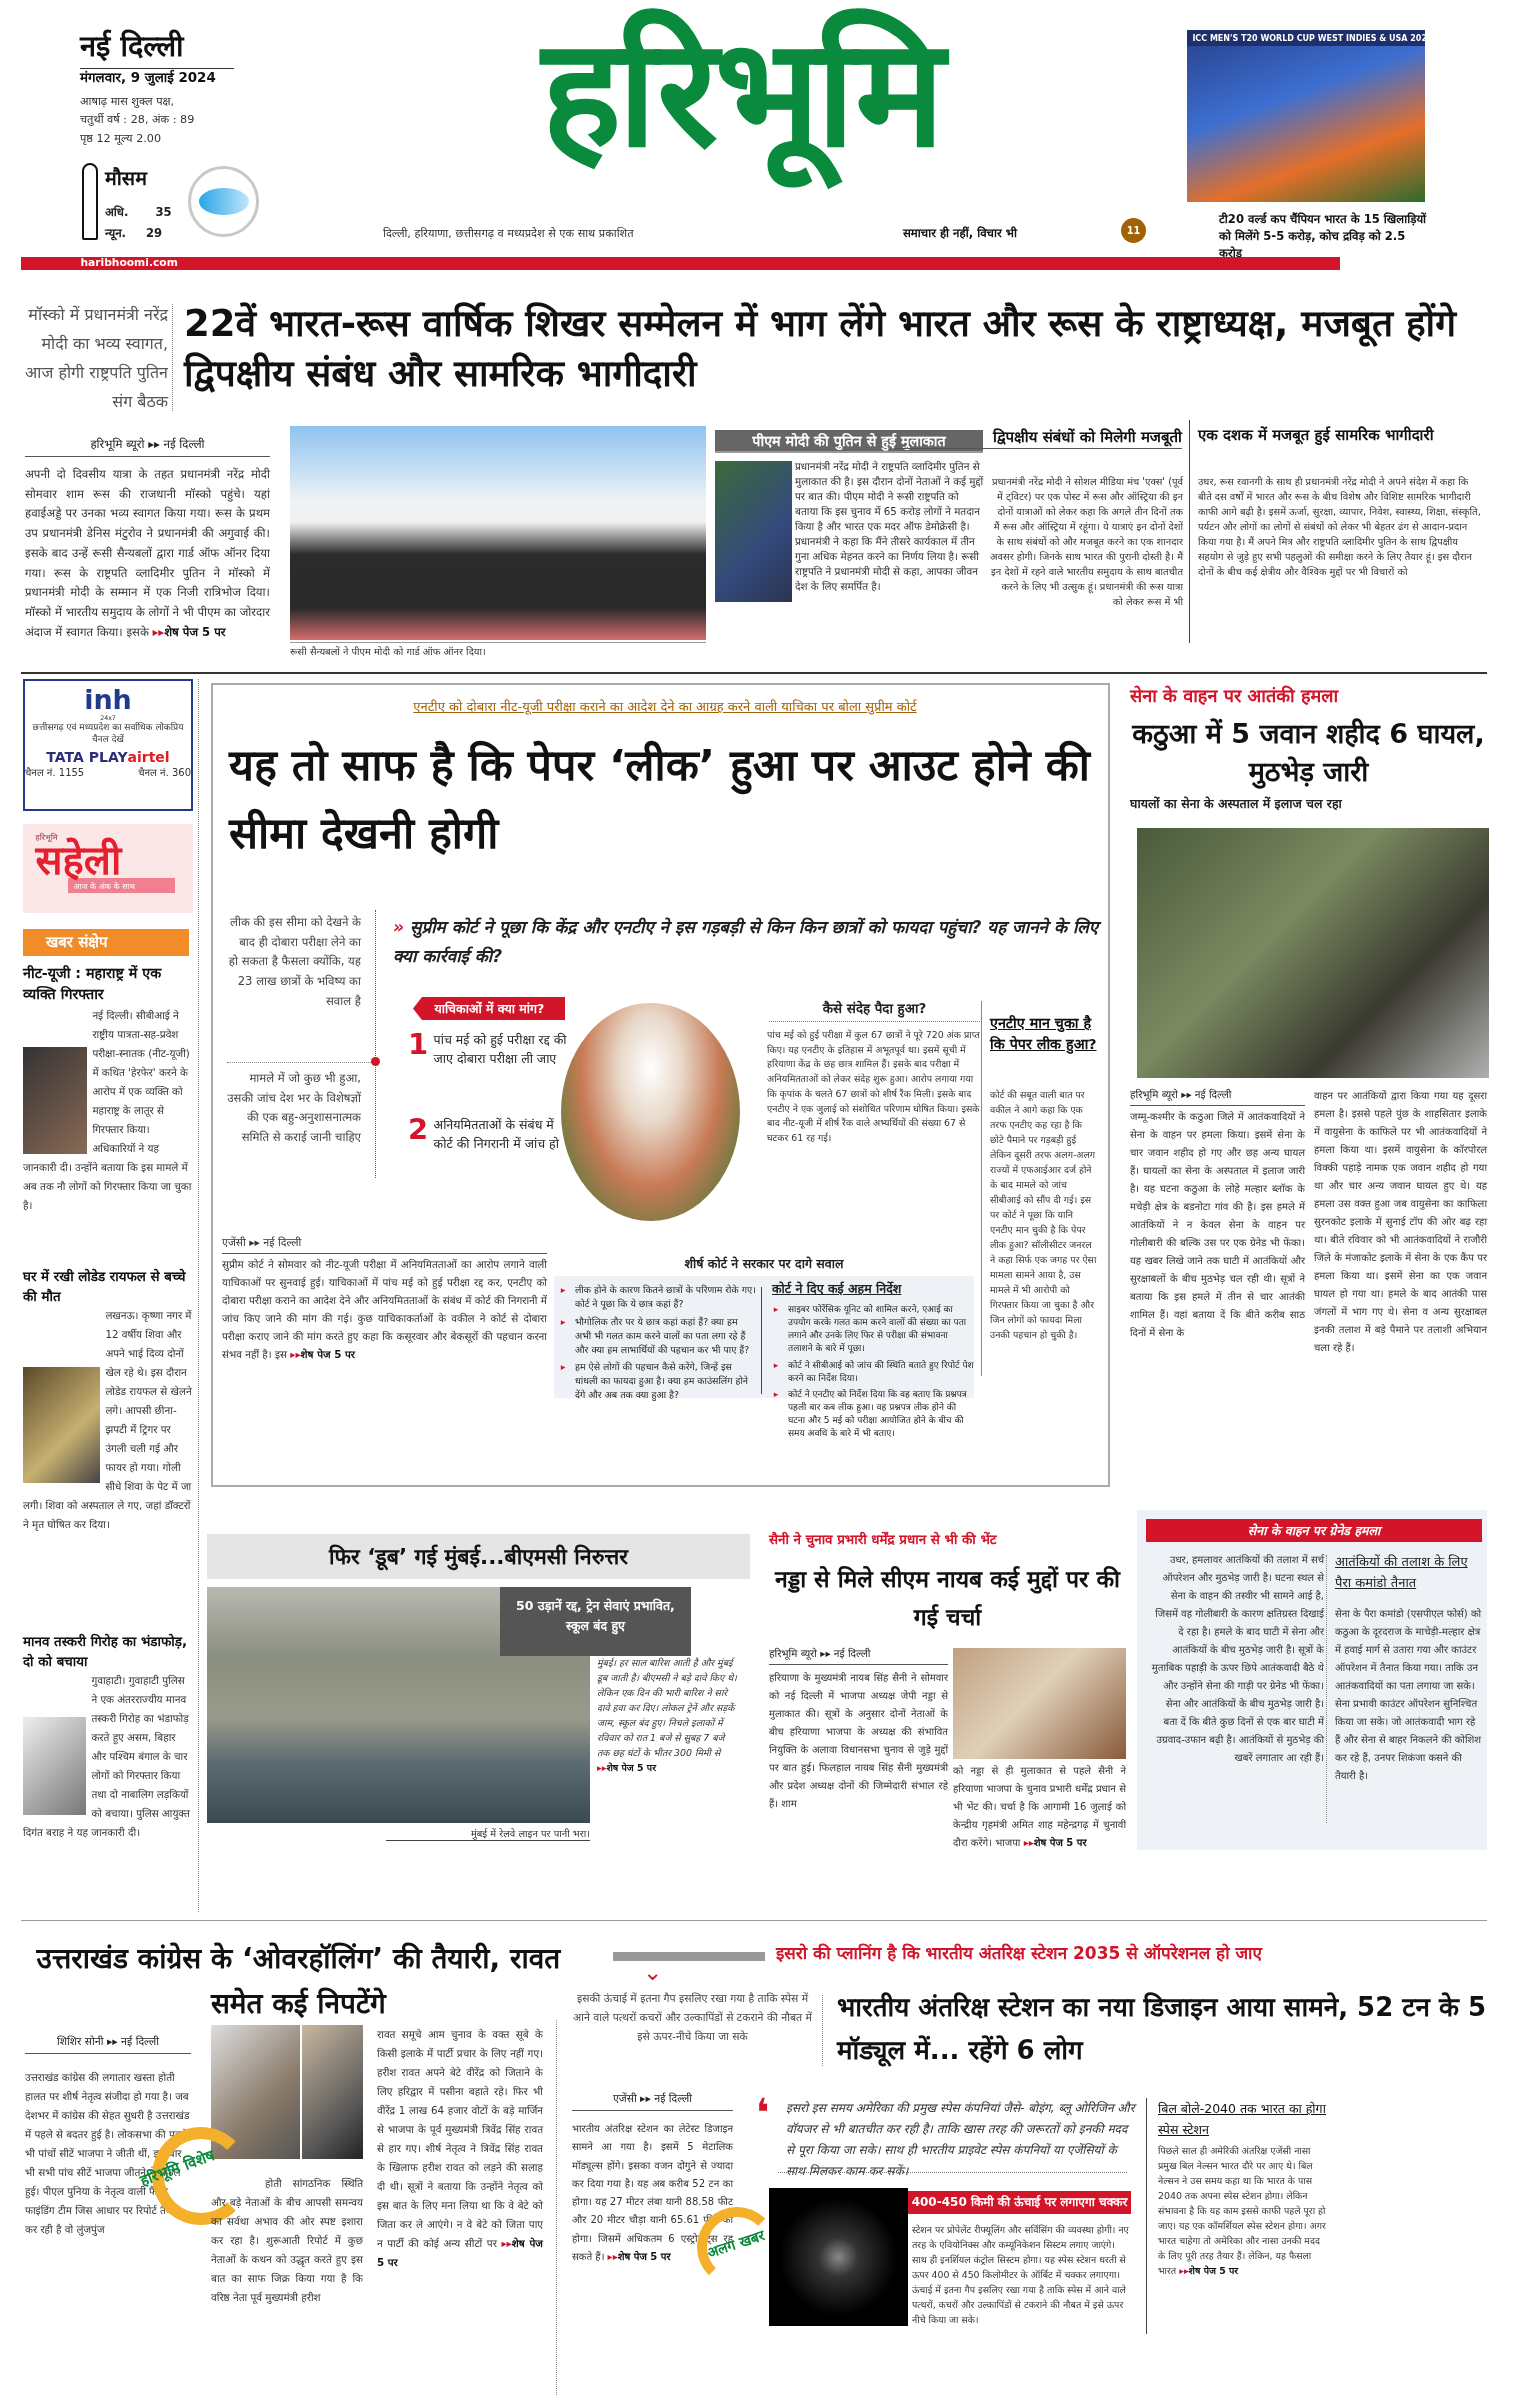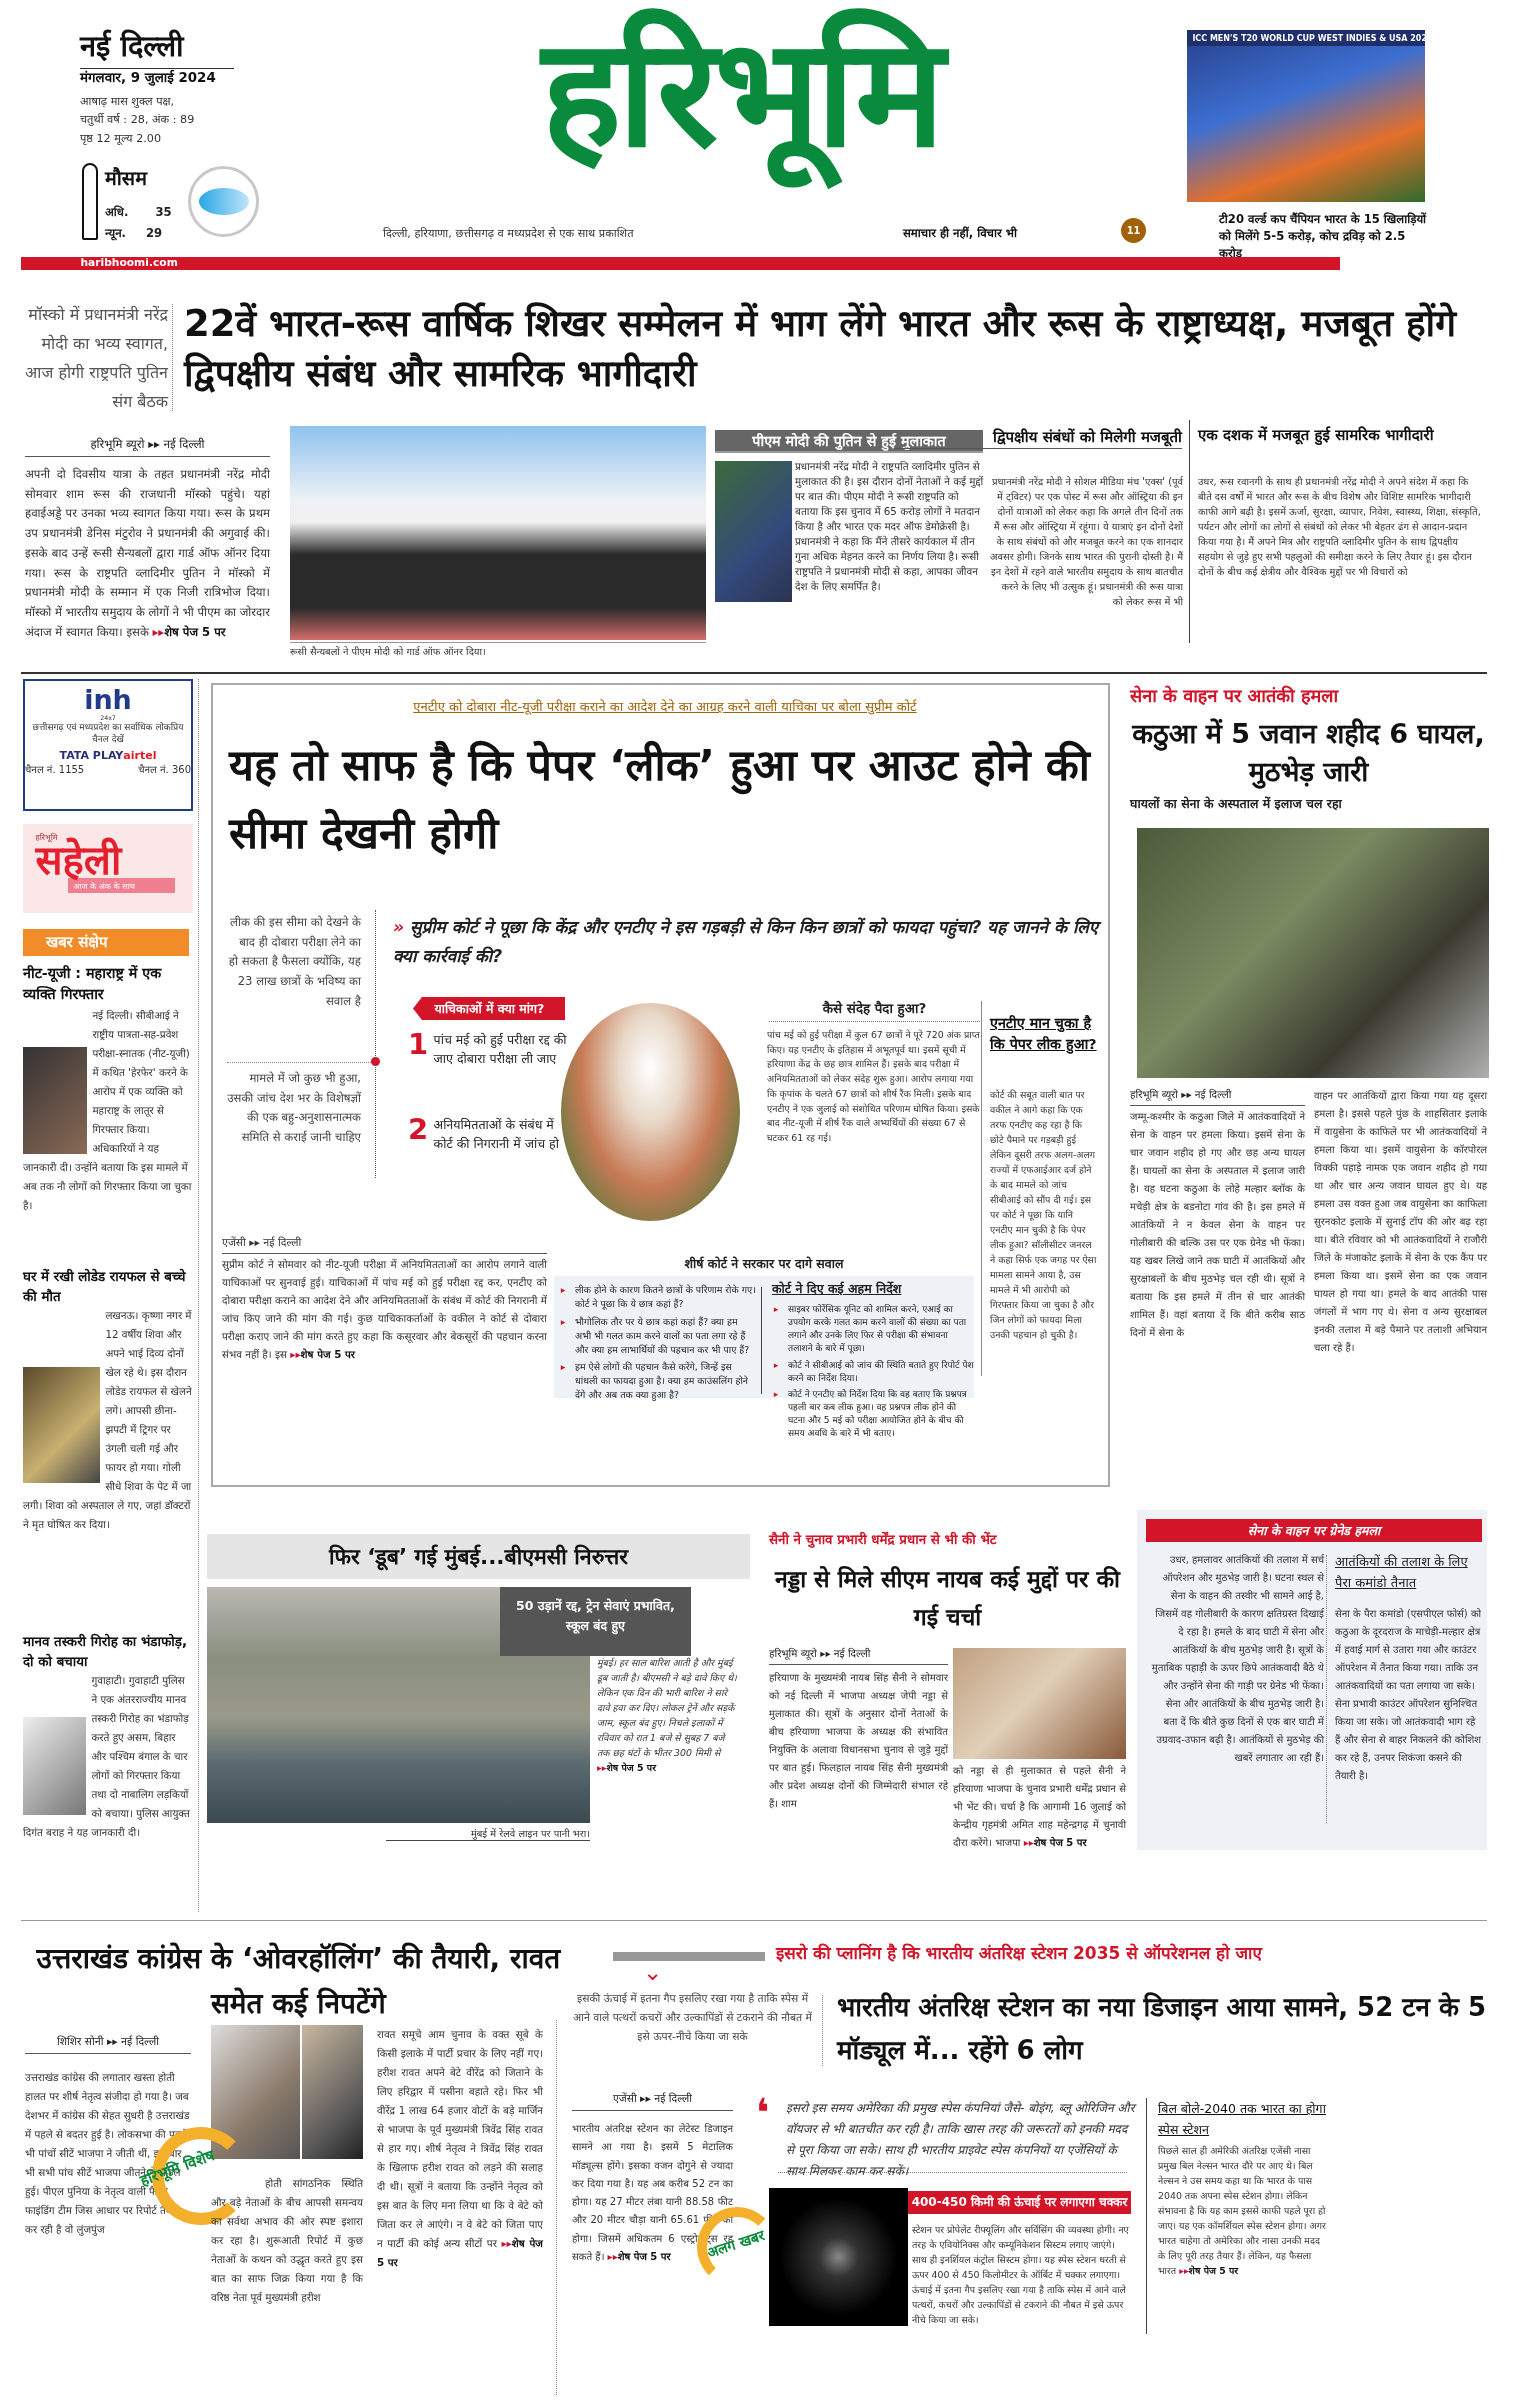--- a/index.html
+++ b/index.html
@@ -77,21 +77,21 @@
 <div class="abs" style="left:1189px;top:420px;width:0.9px;height:223px;background:#444"></div>
 <div class="abs" style="left:1198px;top:425px;width:268px;font-size:15px;font-weight:bold;line-height:21.4px;color:#111">एक दशक में मजबूत हुई सामरिक भागीदारी</div>
 <div class="abs txt" style="left:1198px;top:474px;width:286px;font-size:9.8px;line-height:15px;text-align:left">उधर, रूस रवानगी के साथ ही प्रधानमंत्री नरेंद्र मोदी ने अपने संदेश में कहा कि बीते दस वर्षों में भारत और रूस के बीच विशेष और विशिष्ट सामरिक भागीदारी काफी आगे बढ़ी है। इसमें ऊर्जा, सुरक्षा, व्यापार, निवेश, स्वास्थ्य, शिक्षा, संस्कृति, पर्यटन और लोगों का लोगों से संबंधों को लेकर भी बेहतर ढंग से आदान-प्रदान किया गया है। मैं अपने मित्र और राष्ट्रपति व्लादिमीर पुतिन के साथ द्विपक्षीय सहयोग से जुड़े हुए सभी पहलुओं की समीक्षा करने के लिए तैयार हूं। इस दौरान दोनों के बीच कई क्षेत्रीय और वैश्विक मुद्दों पर भी विचारों को</div>
 
 <div class="hr" style="left:21.4px;top:672px;width:1466px"></div>
 
 <div class="abs" style="left:23px;top:679px;width:170px;height:132px;border:2.7px solid #213a8a;text-align:center;padding-top:3.6px">
   <div style="font-size:27px;font-weight:bold;color:#213a8a;line-height:29px">inh</div>
   <div style="font-size:6.3px;color:#333">24x7</div>
   <div style="font-size:9px;color:#333;line-height:12.5px;padding:0 7.1px">छत्तीसगढ़ एवं मध्यप्रदेश का सर्वाधिक लोकप्रिय चैनल देखें</div>
-  <div style="display:flex;justify-content:center;gap:0;margin-top:3.6px;font-size:11px;font-weight:bold">
+  <div style="display:flex;justify-content:center;gap:0;margin-top:3.6px;font-size:14px;font-weight:bold">
     <span style="color:#2d2d7a">TATA PLAY</span>
     <span style="color:#e01b22">airtel</span>
   </div>
   <div style="display:flex;justify-content:space-between;gap:22px;font-size:10px;color:#333">
     <span>चैनल नं. 1155</span>
     <span>चैनल नं. 360</span>
   </div>
 </div>
 <div class="abs" style="left:23px;top:824px;width:170px;height:89px;background:#fbe6e8">
   <div style="font-size:8px;color:#a33;margin:7.1px 0 0 12.5px">हरिभूमि</div>

